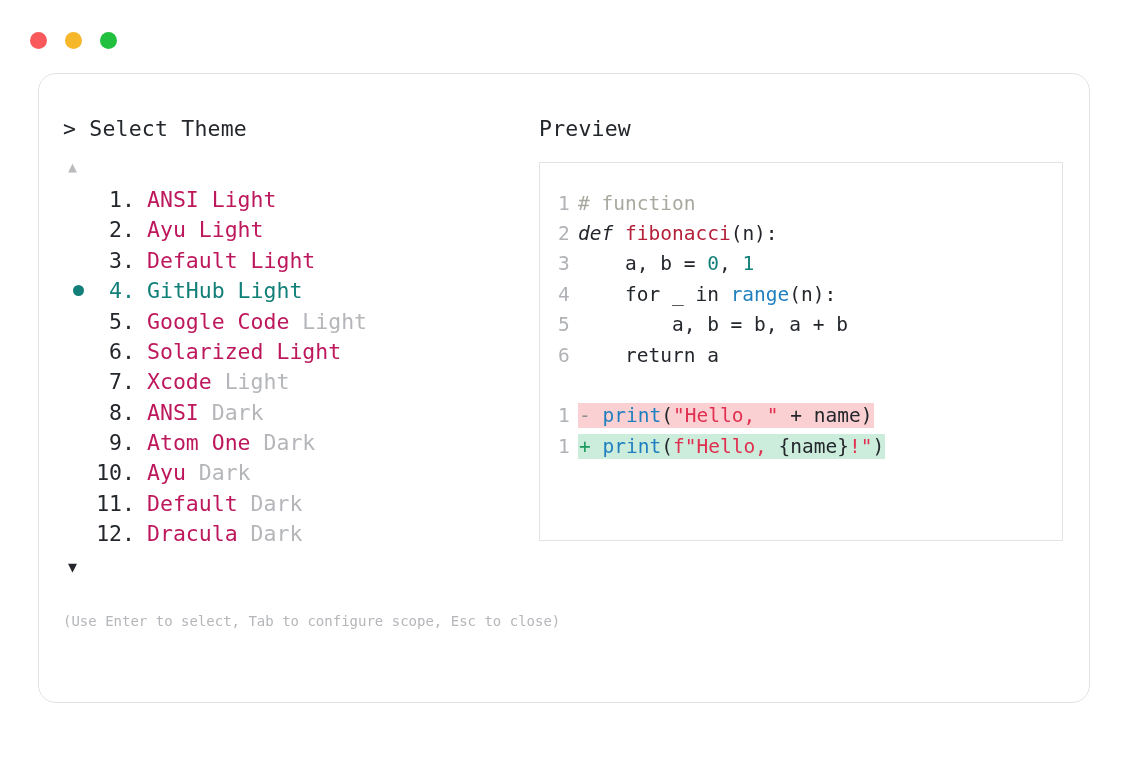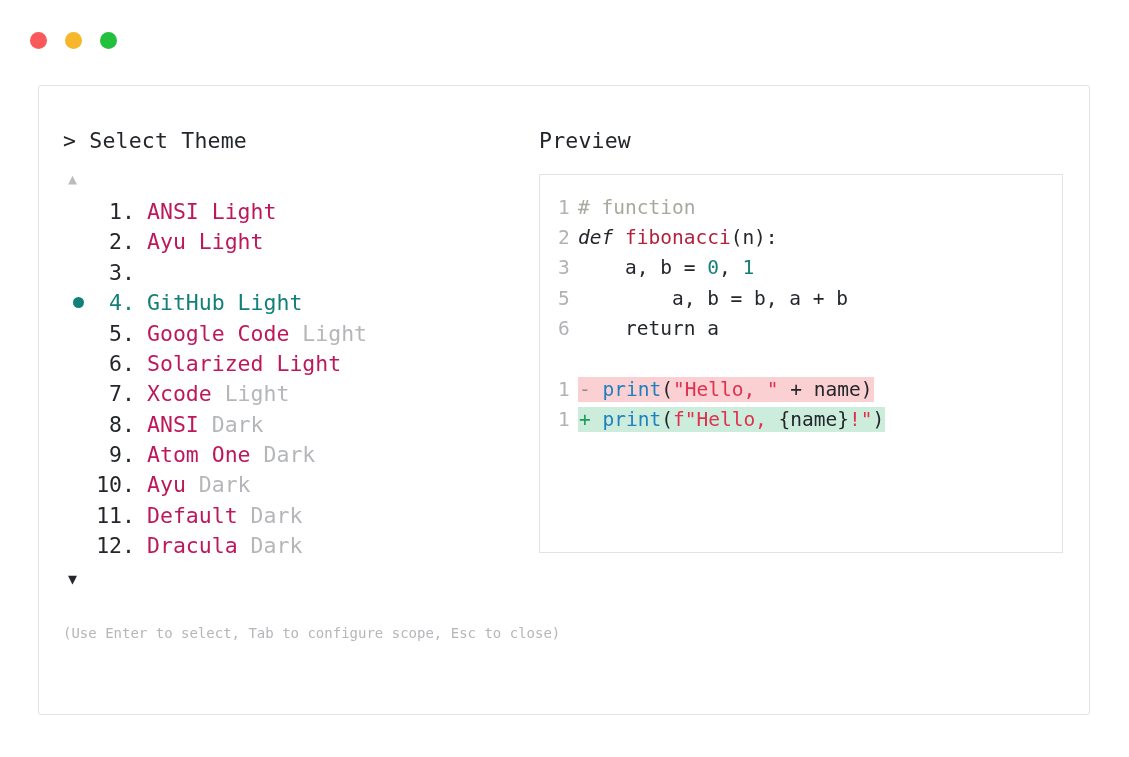--- a/index.html
+++ b/index.html
@@ -29,26 +29,26 @@
     border-radius: 50%;
   }
   .dot-close  { background: #f9595a; }
   .dot-min    { background: #f7b72b; }
   .dot-max    { background: #22c03f; }
 
   
   .card {
     position: absolute;
     left: 38px;
-    top: 85px;
+    top: 73px;
     width: 1052px;
     height: 630px;
     box-sizing: border-box;
     border: 1.6px solid #e2e3e5;
-    border-radius: 3px;
+    border-radius: 18px;
     background: #ffffff;
   }
 
   .panes {
     position: absolute;
     left: 0; top: 0; right: 0; bottom: 0;
   }
 
   
   .left-pane {
@@ -126,21 +126,21 @@
     top: 44px;
     width: 530px;
   }
   .preview-box {
     margin-top: 22px;
     width: 524px;
     height: 379px;
     box-sizing: border-box;
     border: 1.6px solid #e2e3e5;
     background: #ffffff;
-    padding: 18px 0 0 18px;
+    padding: 26px 0 0 18px;
   }
   .code-line {
     font-size: 19.5px;
     line-height: 30.4px;
     white-space: pre;
     color: #23262b;
   }
   .ln {
     color: #b0b2b5;
     display: inline-block;
@@ -187,40 +187,41 @@
 
 <div class="card">
   <div class="panes">
 
     <div class="left-pane">
       <div class="pane-header">&gt; Select Theme</div>
       <div class="scroll-arrow arrow-up">▲</div>
       <div class="theme-list" id="theme-list">
           <div class="theme-row"><span class="bullet-cell"></span><span class="row-num">1.</span><span class="row-name">ANSI Light</span></div>
           <div class="theme-row"><span class="bullet-cell"></span><span class="row-num">2.</span><span class="row-name">Ayu Light</span></div>
-          <div class="theme-row"><span class="bullet-cell"></span><span class="row-num">3.</span></div>
+          <div class="theme-row"><span class="bullet-cell"></span><span class="row-num">3.</span><span class="row-name">Default Light</span></div>
           <div class="theme-row selected"><span class="bullet-cell"><span class="bullet"></span></span><span class="row-num">4.</span><span class="row-name">GitHub Light</span></div>
           <div class="theme-row"><span class="bullet-cell"></span><span class="row-num">5.</span><span class="row-name">Google Code</span><span class="row-tag"> Light</span></div>
           <div class="theme-row"><span class="bullet-cell"></span><span class="row-num">6.</span><span class="row-name">Solarized Light</span></div>
           <div class="theme-row"><span class="bullet-cell"></span><span class="row-num">7.</span><span class="row-name">Xcode</span><span class="row-tag"> Light</span></div>
           <div class="theme-row"><span class="bullet-cell"></span><span class="row-num">8.</span><span class="row-name">ANSI</span><span class="row-tag"> Dark</span></div>
           <div class="theme-row"><span class="bullet-cell"></span><span class="row-num">9.</span><span class="row-name">Atom One</span><span class="row-tag"> Dark</span></div>
           <div class="theme-row"><span class="bullet-cell"></span><span class="row-num">10.</span><span class="row-name">Ayu</span><span class="row-tag"> Dark</span></div>
           <div class="theme-row"><span class="bullet-cell"></span><span class="row-num">11.</span><span class="row-name">Default</span><span class="row-tag"> Dark</span></div>
           <div class="theme-row"><span class="bullet-cell"></span><span class="row-num">12.</span><span class="row-name">Dracula</span><span class="row-tag"> Dark</span></div>
         </div>
       <div class="scroll-arrow arrow-down">▼</div>
     </div>
 
     <div class="right-pane">
       <div class="pane-header">Preview</div>
       <div class="preview-box" id="preview-box">
           <div class="code-line"><span class="ln">1</span><span class="tok-comment"># function</span></div>
           <div class="code-line"><span class="ln">2</span><span class="tok-keyword">def </span><span class="tok-func">fibonacci</span><span class="tok-plain">(n):</span></div>
           <div class="code-line"><span class="ln">3</span><span class="tok-plain">    a, b = </span><span class="tok-number">0</span><span class="tok-plain">, </span><span class="tok-number">1</span></div>
+          <div class="code-line"><span class="ln">4</span><span class="tok-plain">    for _ in </span><span class="tok-builtin">range</span><span class="tok-plain">(n):</span></div>
           <div class="code-line"><span class="ln">5</span><span class="tok-plain">        a, b = b, a + b</span></div>
           <div class="code-line"><span class="ln">6</span><span class="tok-plain">    return a</span></div>
           <div class="blank-line"></div>
           <div class="code-line diff-del"><span class="ln">1</span><span class="diff-text"><span class="diff-marker-del">- </span><span class="tok-builtin">print</span><span class="tok-plain">(</span><span class="tok-string">"Hello, "</span><span class="tok-plain"> + name)</span></span></div>
           <div class="code-line diff-add"><span class="ln">1</span><span class="diff-text"><span class="diff-marker-add">+ </span><span class="tok-builtin">print</span><span class="tok-plain">(</span><span class="tok-string">f"Hello, </span><span class="tok-plain">{name}</span><span class="tok-string">!"</span><span class="tok-plain">)</span></span></div>
         </div>
     </div>
 
     <div class="footer-hint">(Use Enter to select, Tab to configure scope, Esc to close)</div>
 

